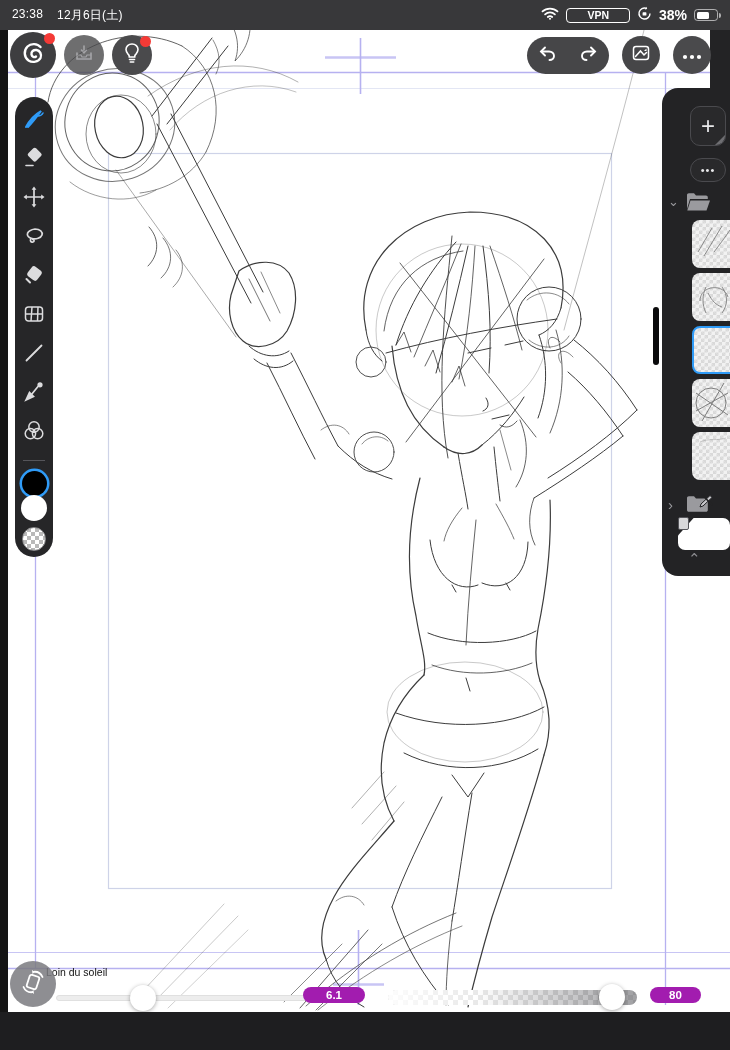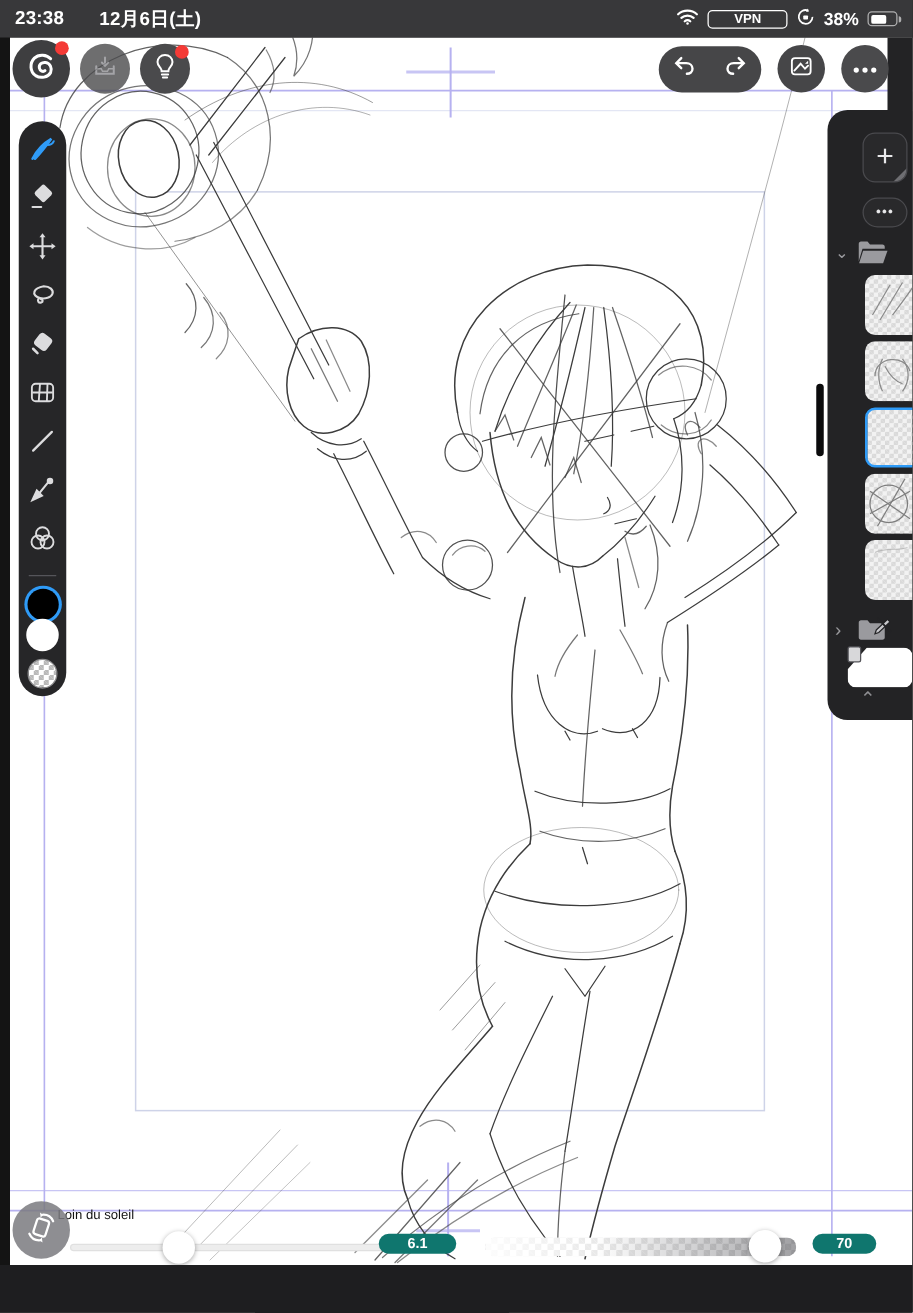--- a/index.html
+++ b/index.html
@@ -2,21 +2,21 @@
 <html><head>
 <meta charset="utf-8">
 <style>
   html,body{margin:0;padding:0;background:#000;}
   *{box-sizing:border-box;font-family:"Liberation Sans","DejaVu Sans",sans-serif;}
   .screen{position:relative;width:730px;height:1050px;background:#141414;overflow:hidden;}
 
   
   .status-bar{position:absolute;left:0;top:0;width:730px;height:30px;background:#38383a;color:#fff;
     display:flex;align-items:center;justify-content:space-between;padding:0 12px;z-index:9;}
-  .sb-left{display:flex;gap:28px;font-size:15px;font-weight:700;letter-spacing:.2px;}
+  .sb-left{display:flex;gap:14px;font-size:12px;font-weight:400;letter-spacing:.2px;}
   .sb-right{display:flex;align-items:center;gap:7px;font-size:14px;font-weight:700;}
   .vpn-badge{border:1.5px solid #fff;border-radius:4px;font-size:10.5px;font-weight:700;padding:0 20px;line-height:13px;}
   .battery{position:relative;width:24px;height:12px;border:1px solid rgba(255,255,255,.6);border-radius:3.5px;}
   .battery .fill{position:absolute;left:1.5px;top:1.5px;height:7px;width:55%;background:#fff;border-radius:1.5px;}
   .battery .nub{position:absolute;right:-4px;top:3px;width:2.5px;height:5px;background:rgba(255,255,255,.6);border-radius:0 2px 2px 0;}
 
   
   .canvas{position:absolute;left:8px;top:30px;width:722px;height:982px;background:#fff;overflow:hidden;z-index:1;}
   .canvas svg.art{position:absolute;left:-8px;top:-30px;pointer-events:none;}
 
@@ -62,21 +62,21 @@
 
   
   .brush-label{position:absolute;left:46px;top:966px;font-size:10.5px;color:#111;z-index:7;}
   .slider-track{position:absolute;left:56px;top:995px;width:252px;height:6px;background:#ededed;border:1px solid #e0e0e0;border-radius:3px;z-index:7;}
   .slider-thumb{position:absolute;width:26px;height:26px;border-radius:50%;background:#fff;box-shadow:0 1px 4px rgba(0,0,0,.35);z-index:8;}
   .op-track{position:absolute;left:388px;top:990px;width:249px;height:15px;border-radius:8px;z-index:7;overflow:hidden;
     background-image:linear-gradient(45deg,#cfcfcf 25%,transparent 25%,transparent 75%,#cfcfcf 75%),
       linear-gradient(45deg,#cfcfcf 25%,#fff 25%,#fff 75%,#cfcfcf 75%);
     background-size:10px 10px;background-position:0 0,5px 5px;}
   .op-track .grad{position:absolute;inset:0;background:linear-gradient(to right,rgba(255,255,255,.95),rgba(255,255,255,.55) 35%,rgba(128,128,132,.55) 85%,rgba(128,128,132,.75));}
-  .val-pill{position:absolute;height:16px;background:#0f766e;border-radius:11px;color:#fff;font-size:11.5px;font-weight:700;
+  .val-pill{position:absolute;height:16px;background:#a21caf;border-radius:11px;color:#fff;font-size:11.5px;font-weight:700;
     display:flex;align-items:center;justify-content:center;z-index:8;}
   .rotate-btn{position:absolute;left:10px;top:961px;width:46px;height:46px;border-radius:50%;background:rgba(122,122,127,.85);
     display:flex;align-items:center;justify-content:center;z-index:8;}
 </style>
 </head>
 <body>
 
 <div class="screen">
 
   <div class="status-bar">
@@ -458,18 +458,18 @@
   <div class="slider-thumb" style="left:130px;top:985px;"></div>
   <div class="val-pill" style="left:303px;top:987px;width:62px;">
     <span>6.1</span>
   </div>
 
   <div class="op-track">
       <div class="grad"></div>
     </div>
   <div class="slider-thumb" style="left:599px;top:984px;"></div>
   <div class="val-pill" style="left:650px;top:987px;width:51px;">
-    <span>70</span>
+    <span>80</span>
   </div>
 
   <div class="bottom-bar"></div>
 
 </div>
 
 </body></html>

